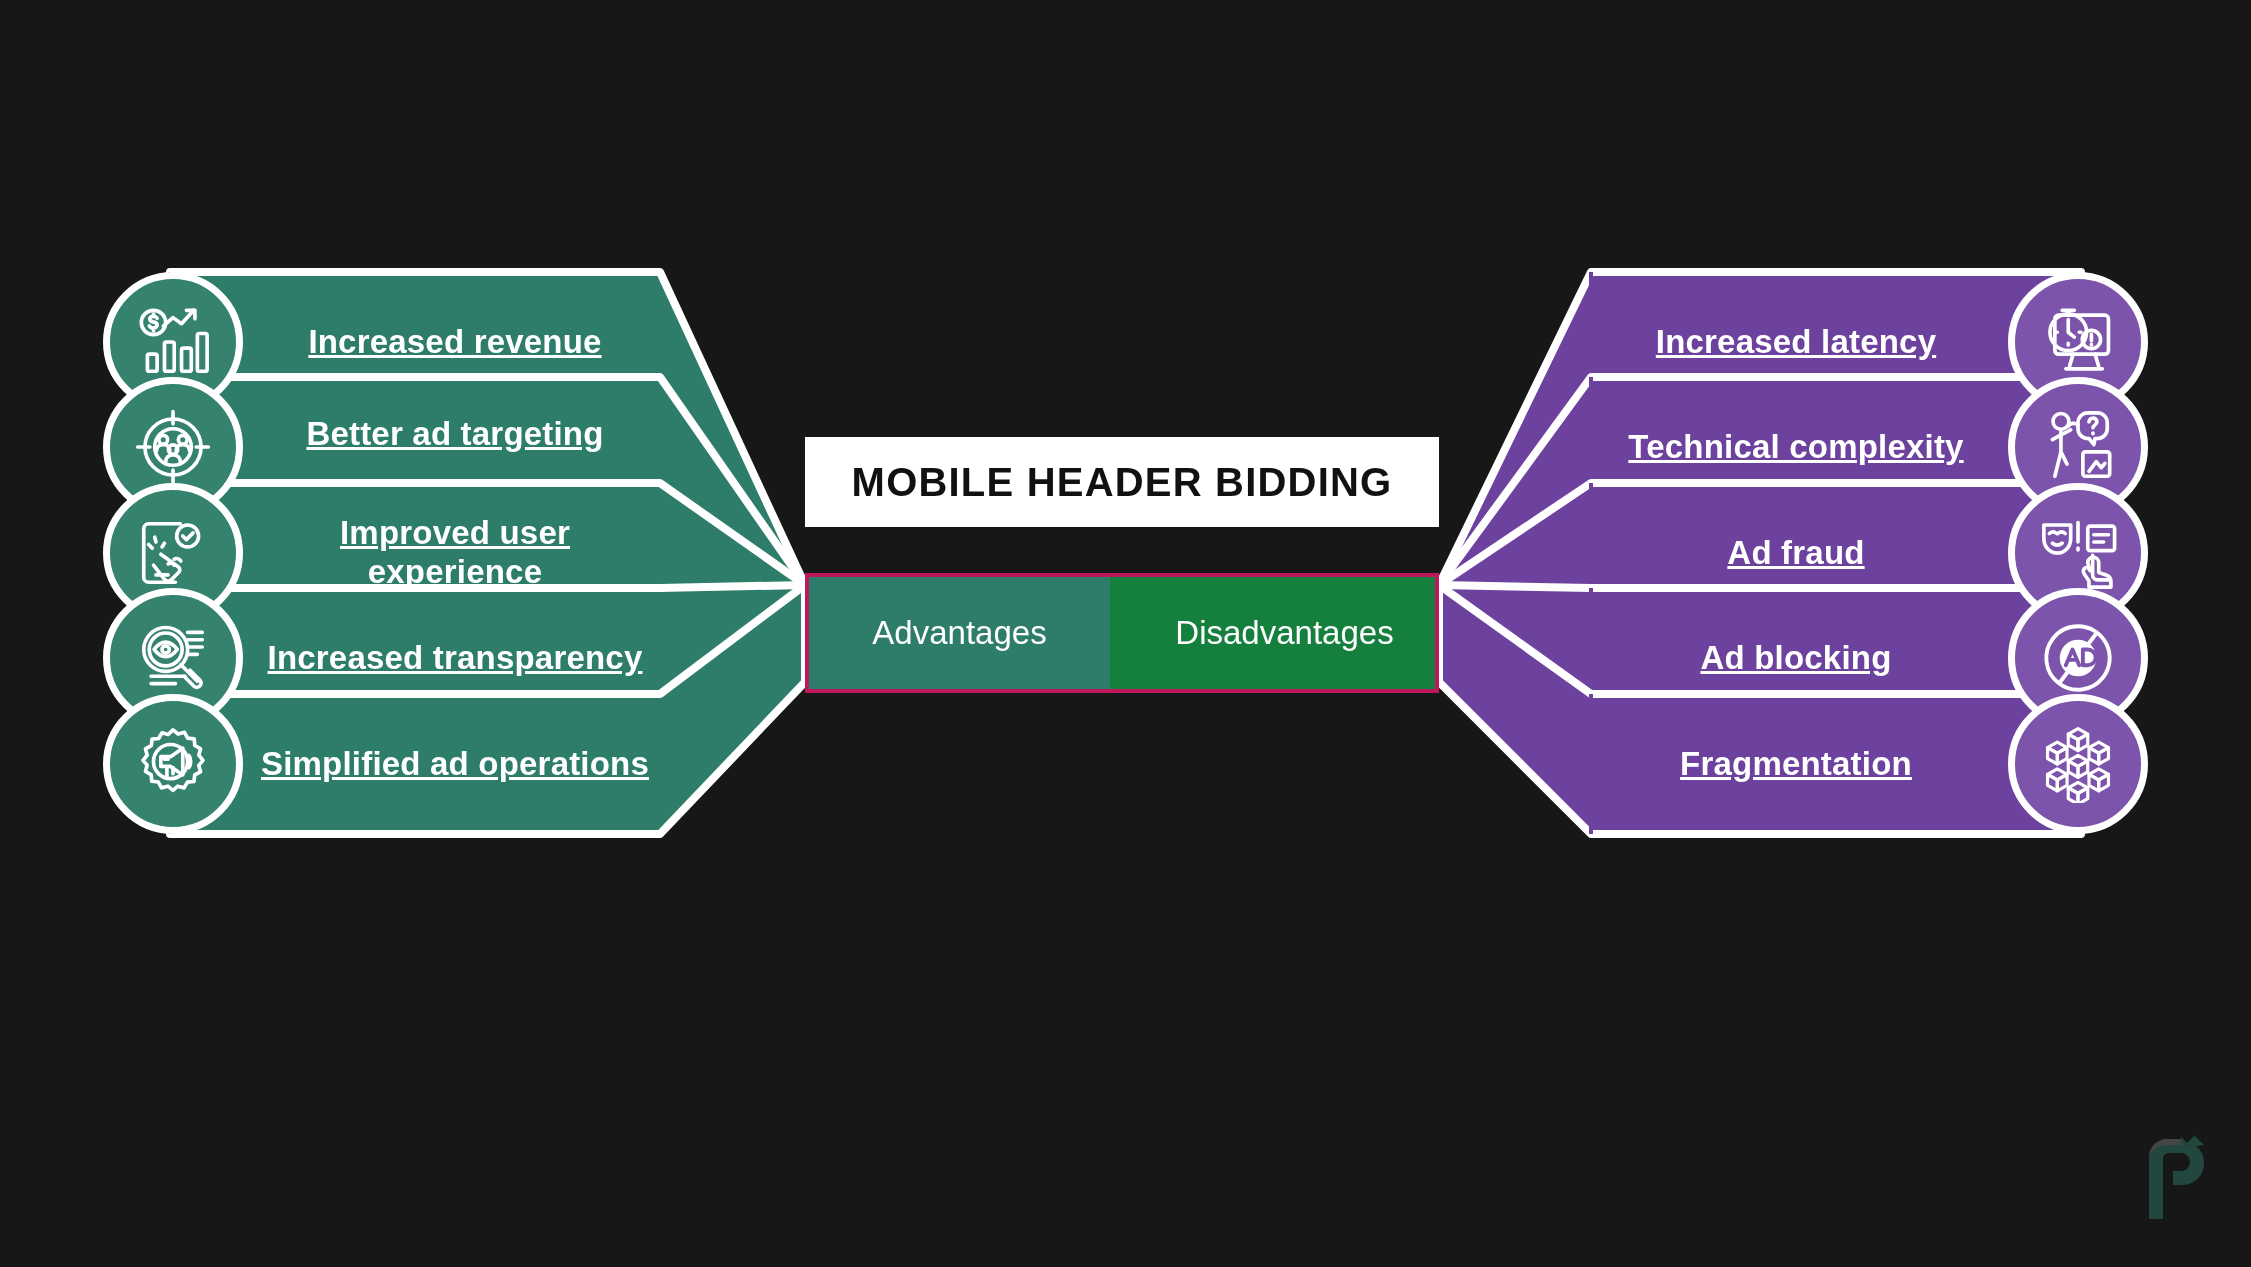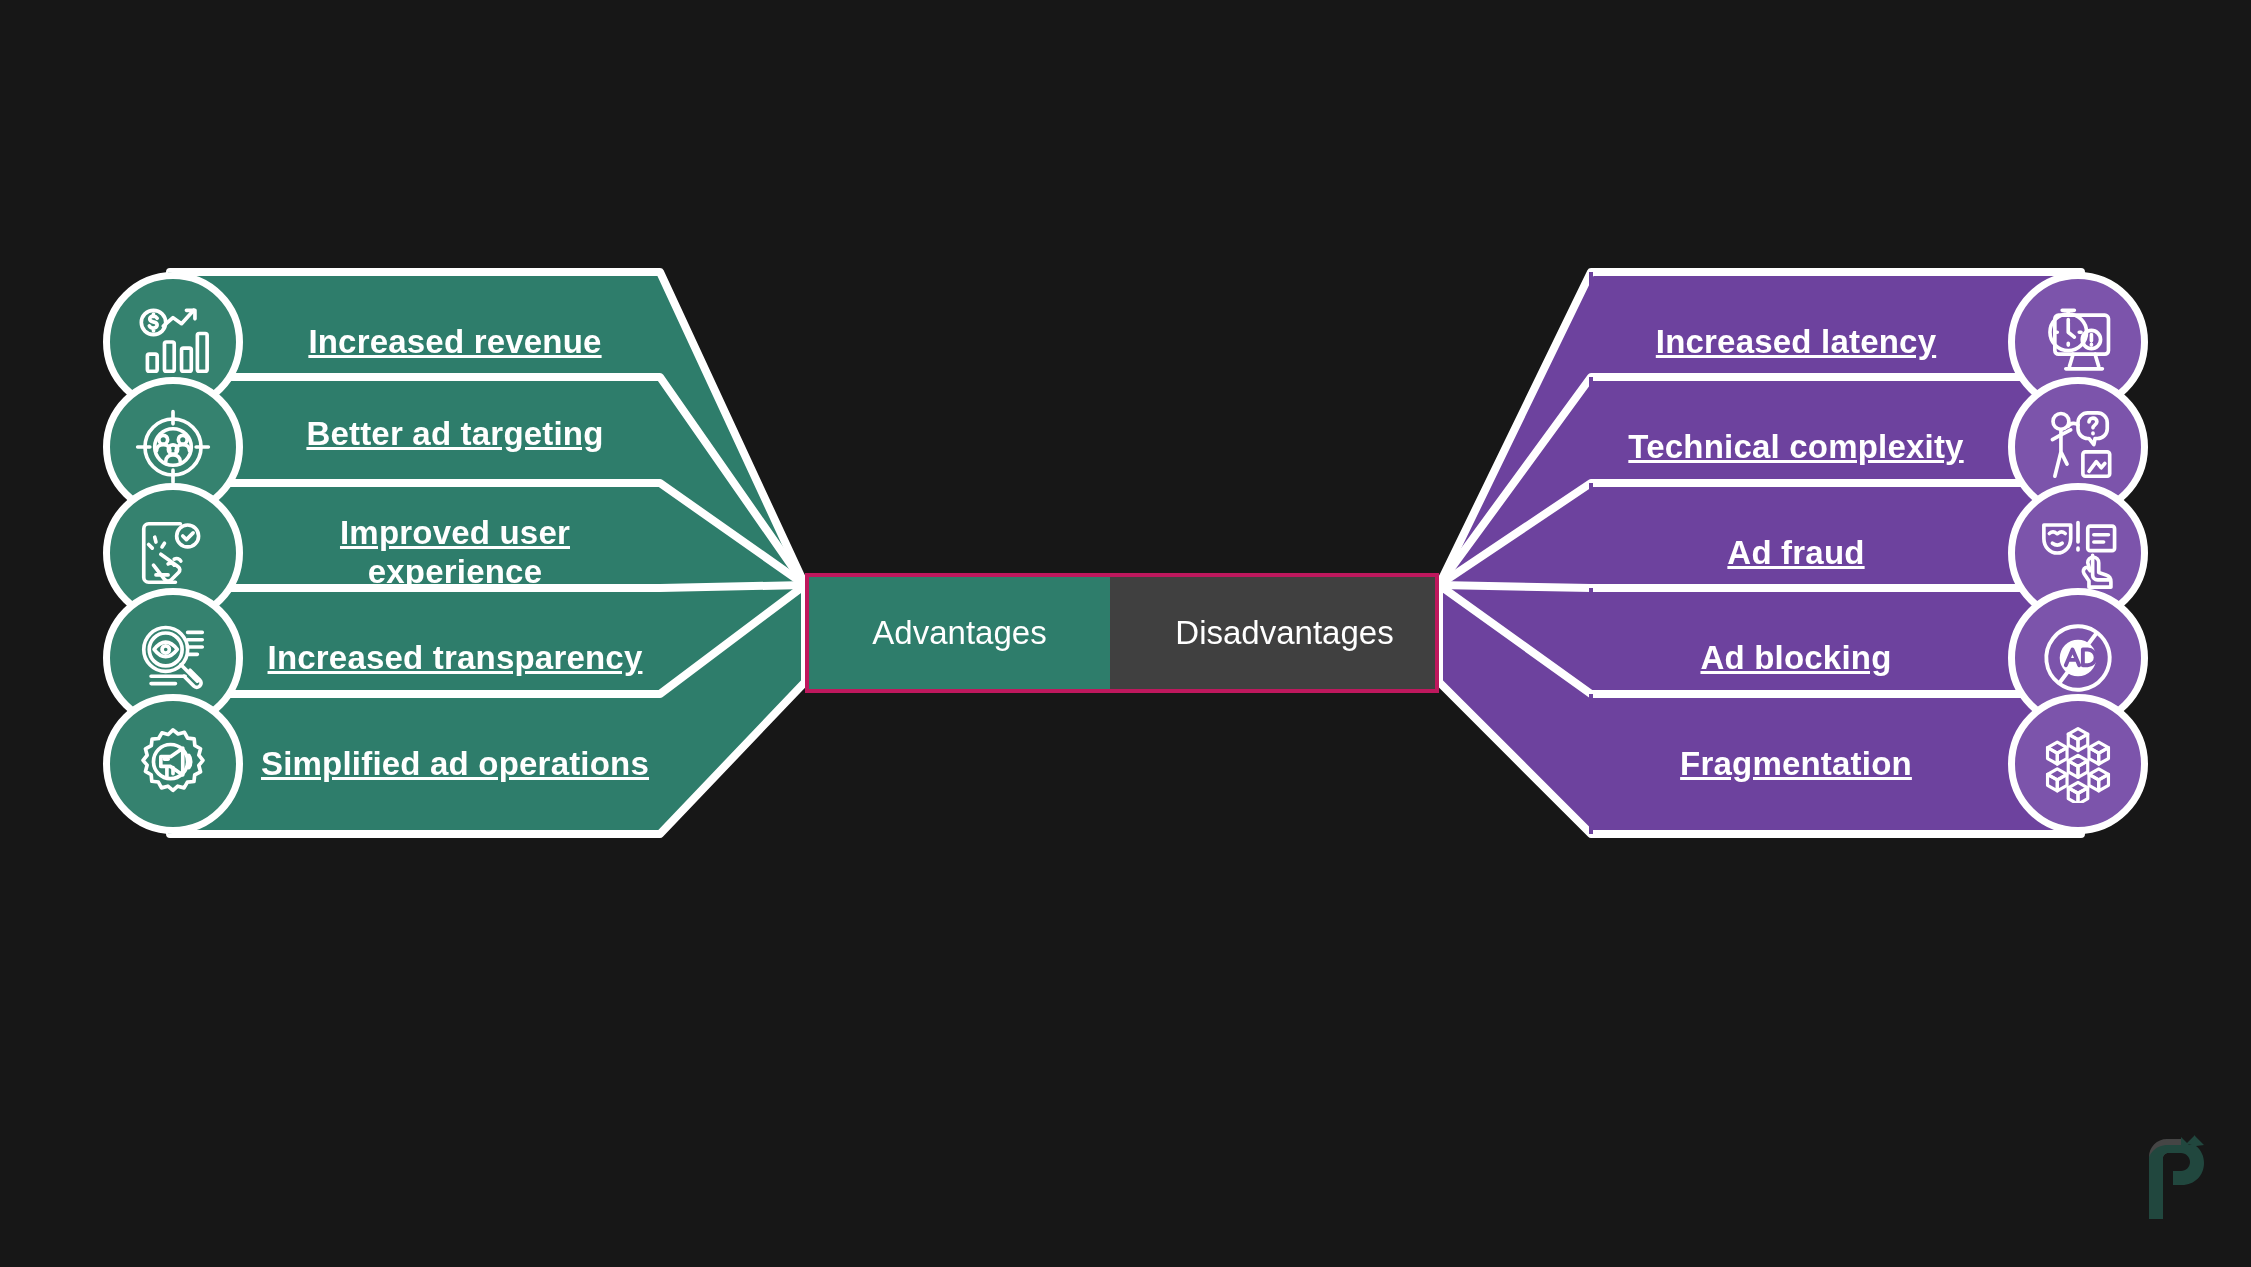--- a/index.html
+++ b/index.html
@@ -46,21 +46,21 @@
     border:4px solid #be185d;
   }
   .legend-half {
     flex:1;
     display:flex; align-items:center; justify-content:center;
     color:#ffffff;
     font-size:33px;
     font-weight:500;
   }
   .legend-adv { background:#2e7d6b; }
-  .legend-dis { background:#404040;padding-left:24px; }
+  .legend-dis { background:#15803d;padding-left:24px; }
 
   
   .badge {
     position:absolute;
     width:140px; height:140px;
     border-radius:50%;
     border:7px solid #ffffff;
     display:flex; align-items:center; justify-content:center;
   }
   .badge.green { background:#35826f; }
@@ -263,20 +263,23 @@
   <div class="row-label" style="left:255px; top:483px; width:400px; height:140px;">Improved user experience</div>
   <div class="row-label" style="left:255px; top:588px; width:400px; height:140px;">Increased transparency</div>
   <div class="row-label" style="left:255px; top:694px; width:400px; height:140px;">Simplified ad operations</div>
 
   <div class="row-label" style="left:1596px; top:272px; width:400px; height:140px;">Increased latency</div>
   <div class="row-label" style="left:1596px; top:377px; width:400px; height:140px;">Technical complexity</div>
   <div class="row-label" style="left:1596px; top:483px; width:400px; height:140px;">Ad fraud</div>
   <div class="row-label" style="left:1596px; top:588px; width:400px; height:140px;">Ad blocking</div>
   <div class="row-label" style="left:1596px; top:694px; width:400px; height:140px;">Fragmentation</div>
 
+  <div class="title-card">
+    <span>MOBILE HEADER BIDDING</span>
+  </div>
   <div class="legend">
     <div class="legend-half legend-adv">Advantages</div>
     <div class="legend-half legend-dis">Disadvantages</div>
   </div>
 
   <svg class="watermark" viewBox="0 0 74 84">
     <path d="M14 84V22C14 12 22 4 32 4h14v14H33c-2.6 0-5 2.4-5 5v61z" fill="#6b6b6b"></path>
     <path d="M28 84V23c0-2.6 2.4-5 5-5h13c5 0 9 4 9 9s-4 9-9 9H38v14h9c12.5 0 22-9.5 22-22 0-7-3-13-8-17l8-1-9-9V0l-9 9 6 1H33C19 10 14 21 14 23v61z" fill="#2a6f5f"></path>
     <path d="M46 2l14 14H46z" fill="#2a6f5f"></path>
     <path d="M28 84V34h12v-9h-8v-7h14c5 0 9 4 9 9s-4 9-9 9h-6v14h8c12 0 21-9 21-21 0-6-2-11-6-15l-5-6-9 9h-16C22 1 14 12 14 23v61z" fill="#2a6f5f" opacity="0"></path>

